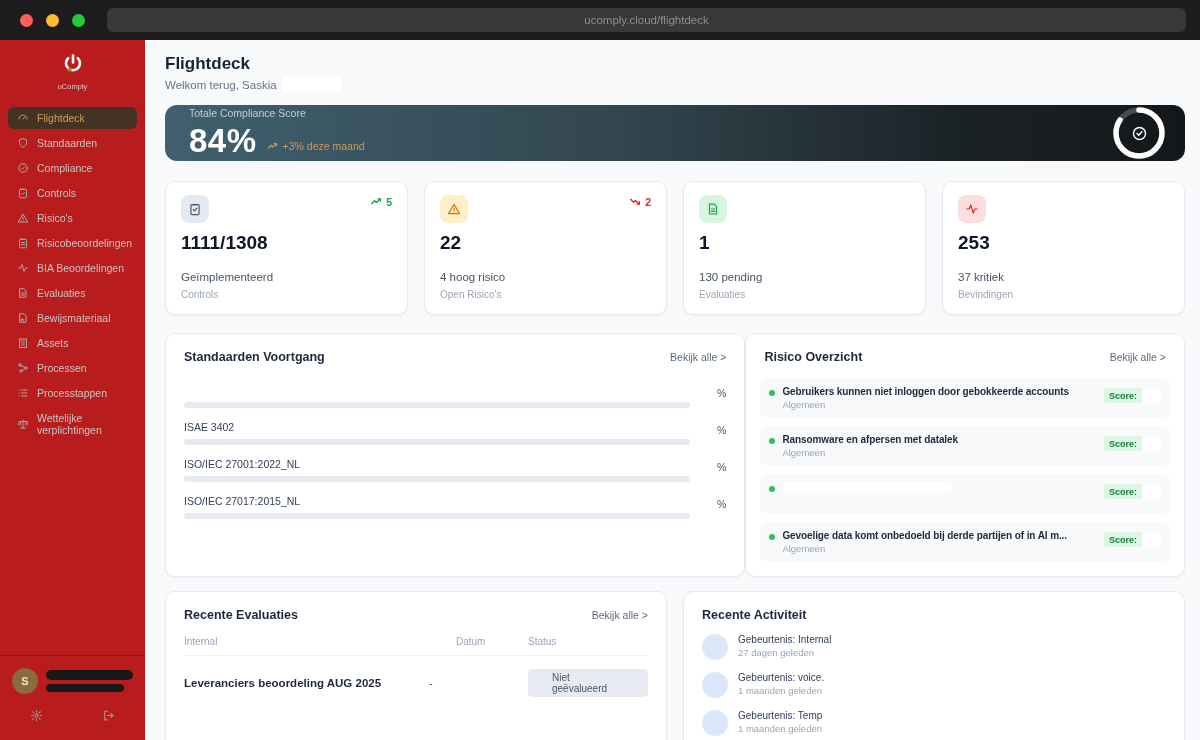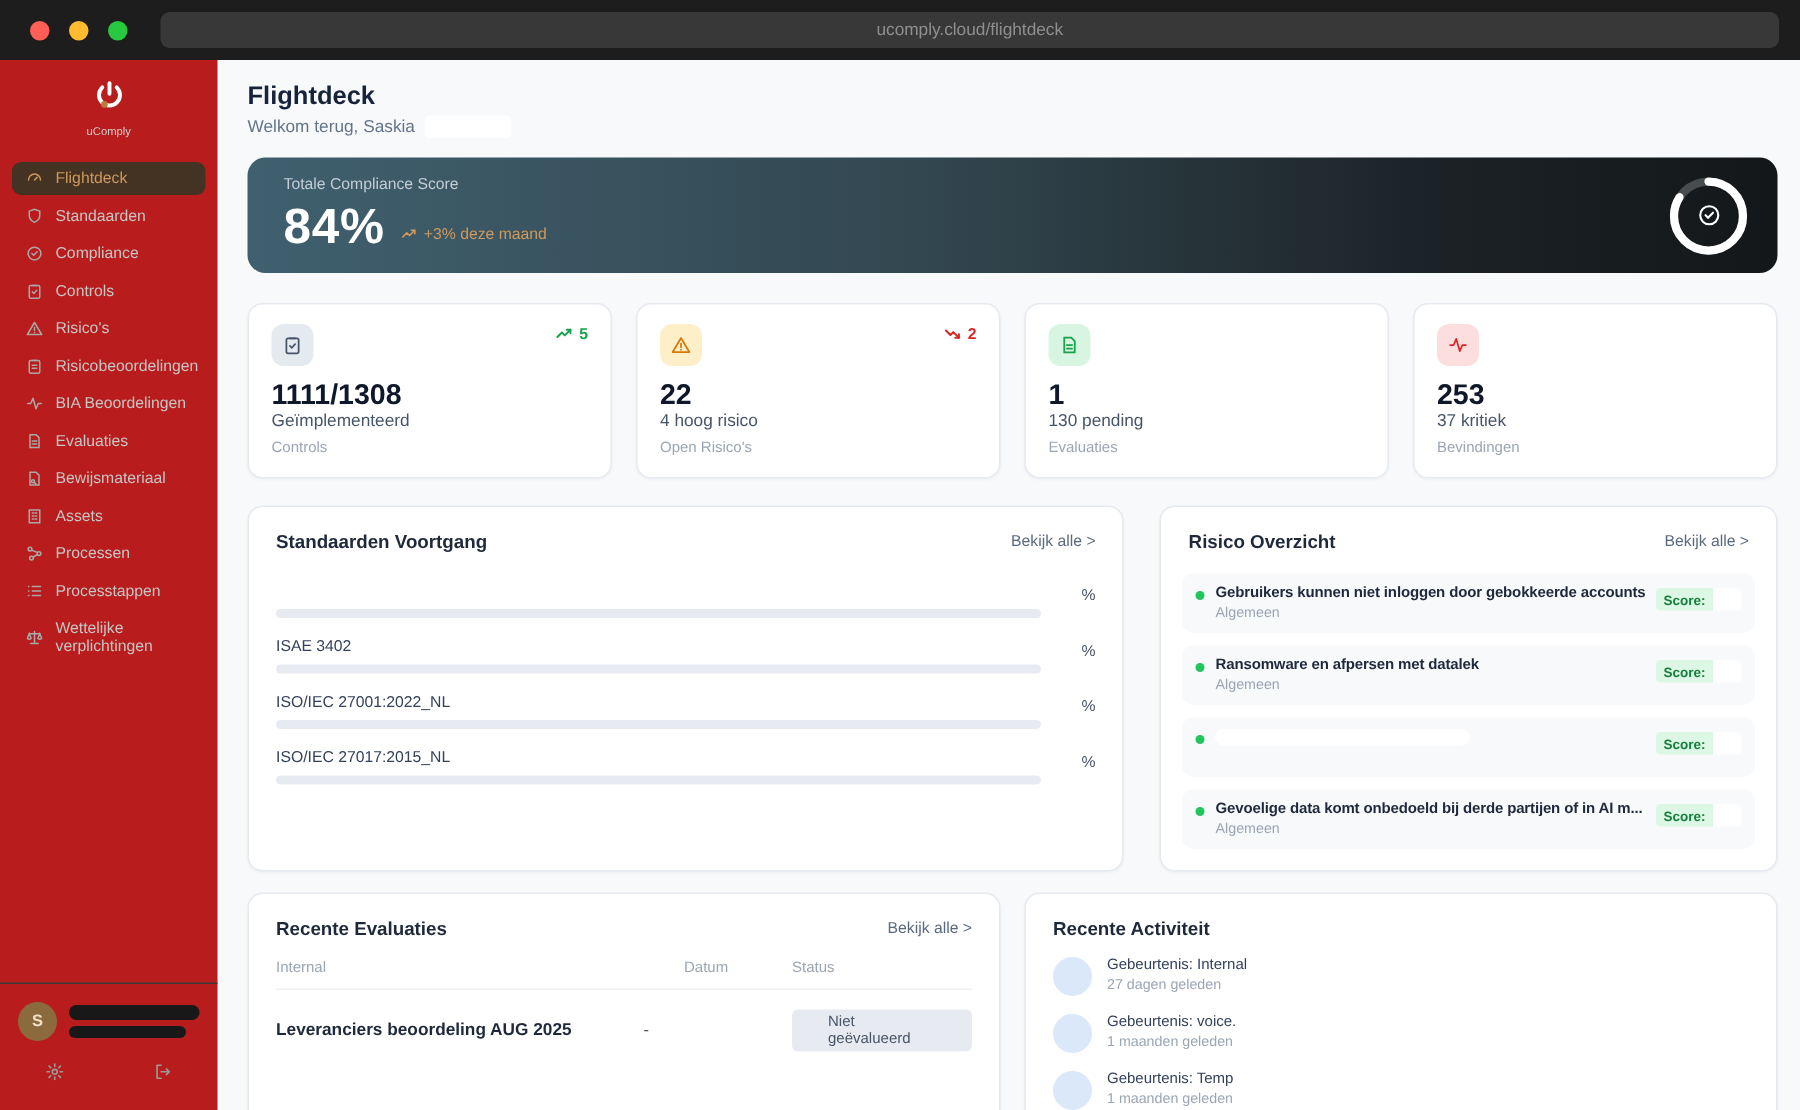--- a/index.html
+++ b/index.html
@@ -34,21 +34,21 @@
   .side-icons { display:flex; justify-content:space-between; padding:14px 18px 0; }
   .side-icons svg { width:13px; height:13px; stroke:#9a9a98; cursor:pointer; }
 
   
   .main { flex:1; padding:14px 15px 0 20px; min-width:0; overflow:hidden; }
   .page-title { font-size:17px; font-weight:bold; color:#16233b; }
   .greeting-row { display:flex; align-items:center; gap:6px; margin-top:3px; }
   .greeting { font-size:11.5px; color:#64748b; }
   .redact-white { background:#ffffff; border-radius:3px; width:58px; height:15px; display:inline-block; }
 
-  .banner { margin-top:13px; height:77px; border-radius:12px; background:linear-gradient(90deg,#40606f 0%,#32464f 45%,#1b2226 78%,#141719 100%); display:flex; align-items:center; padding:0 20px 0 24px; }
+  .banner { margin-top:13px; height:56px; border-radius:12px; background:linear-gradient(90deg,#40606f 0%,#32464f 45%,#1b2226 78%,#141719 100%); display:flex; align-items:center; padding:0 20px 0 24px; }
   .banner-left { flex:1; }
   .banner-label { font-size:10.5px; color:#c3cdd4; }
   .banner-score-row { display:flex; align-items:baseline; gap:10px; margin-top:3px; }
   .banner-score { font-size:33px; font-weight:bold; color:#ffffff; letter-spacing:0.5px; }
   .banner-trend { display:flex; align-items:center; gap:4px; color:#cf9a5c; font-size:10.5px; }
   .banner-trend svg { width:12px; height:12px; stroke:#cf9a5c; }
   .ring-wrap { position:relative; width:52px; height:52px; flex:none; }
   .ring-wrap svg.ring { transform:rotate(-90deg); }
   .ring-center { position:absolute; inset:0; display:flex; align-items:center; justify-content:center; }
   .ring-center svg { width:17px; height:17px; stroke:#ffffff; }
@@ -61,42 +61,42 @@
   .stat-icon svg { width:14px; height:14px; }
   .icon-slate { background:#e5eaf0; } .icon-slate svg { stroke:#475569; }
   .icon-amber { background:#fdf0c9; } .icon-amber svg { stroke:#d97706; }
   .icon-green { background:#d7f5e1; } .icon-green svg { stroke:#16a34a; }
   .icon-red   { background:#fcdede; } .icon-red svg { stroke:#dc2626; }
   .trend { display:flex; align-items:center; gap:3px; font-size:10.5px; font-weight:bold; }
   .trend svg { width:13px; height:13px; }
   .trend.up { color:#16a34a; } .trend.up svg { stroke:#16a34a; }
   .trend.down { color:#dc2626; } .trend.down svg { stroke:#dc2626; }
   .stat-value { font-size:19px; font-weight:bold; color:#0f172a; margin-top:9px; }
-  .stat-sub { font-size:11.5px; color:#475569; margin-top:0; }
+  .stat-sub { font-size:11.5px; color:#475569; margin-top:17px; }
   .stat-label { font-size:10px; color:#9aa6b5; margin-top:6px; }
 
-  .mid-row { display:grid; grid-template-columns:2.04fr 1fr; gap:24px; margin-top:18px; }
+  .mid-row { display:grid; grid-template-columns:2.04fr 1fr; gap:0; margin-top:18px; }
   .card-head { display:flex; justify-content:space-between; align-items:center; }
   .card-title { font-size:12.5px; font-weight:bold; color:#1e293b; }
   .view-all { font-size:10.5px; color:#5b6b7f; cursor:pointer; }
 
   .standards-card { padding:16px 18px 18px; }
   .std-row { display:flex; align-items:flex-end; gap:14px; margin-top:13px; }
   .std-left { flex:1; }
   .std-label { font-size:10.5px; font-weight:normal; color:#33415c; height:13px; margin-bottom:5px; }
   .std-track { height:6px; border-radius:3px; background:#e7ebf1; }
   .std-pct { font-size:10.5px; color:#475569; width:22px; text-align:right; padding-bottom:9px; }
 
   .risks-card { padding:16px 14px 14px; }
   .risk-item { display:flex; align-items:flex-start; gap:7px; background:#f7f9fb; border-radius:8px; padding:8px 9px; margin-top:8px; }
   .risk-dot { width:6px; height:6px; border-radius:50%; background:#22c55e; margin-top:4px; flex:none; }
   .risk-text { flex:1; min-width:0; }
   .risk-title { font-size:10px; letter-spacing:-0.1px; font-weight:bold; color:#1e293b; white-space:nowrap; overflow:hidden; text-overflow:ellipsis; }
   .risk-sub { font-size:9.5px; color:#9aa6b5; margin-top:2px; height:11px; }
-  .score-badge { display:flex; flex:none; margin-top:2px; }
+  .score-badge { display:flex; flex:none; margin-top:2px;margin-left:28px; }
   .score-label { background:#dcf7e3; color:#15803d; font-size:9px; font-weight:bold; padding:2.5px 5px; border-radius:3px 0 0 3px; }
   .score-redact { background:#ffffff; width:19px; border-radius:0 3px 3px 0; }
   .risk-title-redact { height:11px; width:170px; background:#ffffff; border-radius:6px; }
 
   .bottom-row { display:grid; grid-template-columns:1fr 1fr; gap:16px; margin-top:14px; height:220px; }
   .eval-card { padding:16px 18px; }
   .eval-grid { display:grid; grid-template-columns:1fr 72px 120px; align-items:center; }
   .eval-headrow { margin-top:14px; padding-bottom:8px; border-bottom:1px solid #eceff4; }
   .eval-col { font-size:10px; color:#9aa6b5; }
   .eval-datarow { padding:13px 0;gap:27px; }

